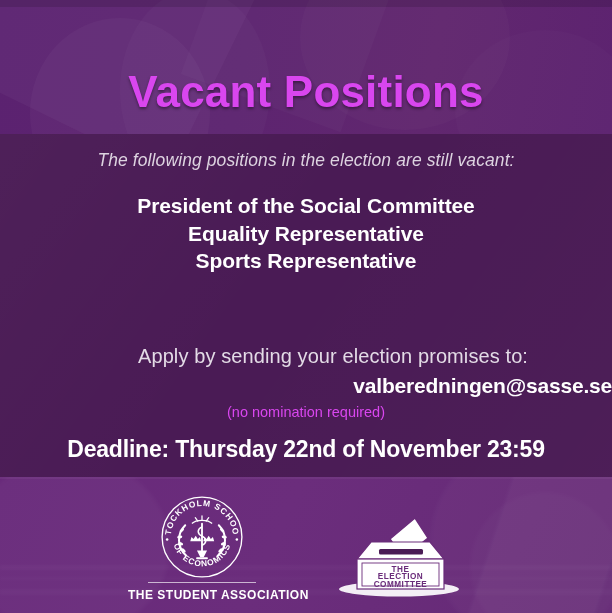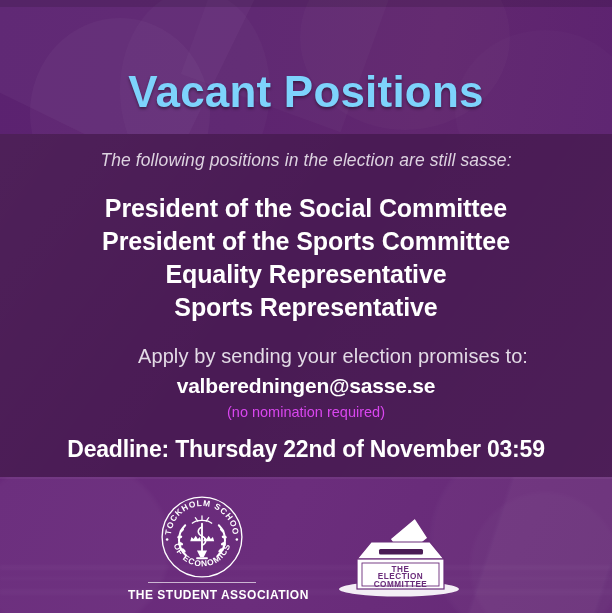--- a/index.html
+++ b/index.html
@@ -59,21 +59,21 @@
   }
 
   .poster-title {
     position: absolute;
     left: 0; top: 40px;
     width: 612px;
     text-align: center;
     font-size: 44px;
     font-weight: bold;
     letter-spacing: 0.2px;
-    color: #7dd3fc;
+    color: #d946ef;
     text-shadow: 0 2px 3px rgba(0,0,0,0.38);
     line-height: 1.05;
   }
 
   
   .middle-band {
     position: absolute;
     left: 0; top: 134px;
     width: 612px;
     height: 343px;
@@ -97,42 +97,42 @@
     letter-spacing: 0.1px;
   }
 
   .positions {
     position: absolute;
     left: 0; top: 58px;
     width: 612px;
     text-align: center;
   }
   .position-item {
-    font-size: 25px;
+    font-size: 21px;
     font-weight: bold;
     color: #ffffff;
     line-height: 1.32;
     letter-spacing: -0.1px;
   }
 
   .apply-line {
     position: absolute;
     left: 0; top: 211px;
     width: 612px;
     text-align: center;
     font-size: 20px;
     color: #e3dbe6;
     letter-spacing: 0.1px;
     padding-left: 27px;
   }
   .email-line {
     position: absolute;
     left: 0; top: 240px;
     width: 612px;
-    text-align: center;
+    text-align: right;
     font-size: 21px;
     font-weight: bold;
     color: #ffffff;
     letter-spacing: -0.2px;
   }
   .note-line {
     position: absolute;
     left: 0; top: 270px;
     width: 612px;
     text-align: center;
@@ -242,33 +242,32 @@
     <div class="hdr-tex b3"></div>
     <div class="hdr-tex b4"></div>
     <div class="hdr-topstrip"></div>
   </div>
 
   <h1 class="poster-title">Vacant Positions</h1>
 
   <div class="middle-band">
     <div class="mid-sheen"></div>
 
-    <div class="intro-line">The following positions in the election are still sasse:</div>
+    <div class="intro-line">The following positions in the election are still vacant:</div>
 
     <div class="positions">
       <div class="position-item">President of the Social Committee</div>
-      <div class="position-item">President of the Sports Committee</div>
       <div class="position-item">Equality Representative</div>
       <div class="position-item">Sports Representative</div>
     </div>
 
     <div class="apply-line">Apply by sending your election promises to:</div>
     <div class="email-line">valberedningen@sasse.se</div>
     <div class="note-line">(no nomination required)</div>
-    <div class="deadline-line">Deadline: Thursday 22nd of November 03:59</div>
+    <div class="deadline-line">Deadline: Thursday 22nd of November 23:59</div>
   </div>
 
   <div class="footer-band">
     <div class="ft-blur f1"></div>
     <div class="ft-blur f2"></div>
     <div class="ft-blur f3"></div>
     <div class="ft-diag"></div>
     <div class="ft-stripe s1"></div>
     <div class="ft-stripe s2"></div>
     <div class="ft-stripe s3"></div>

